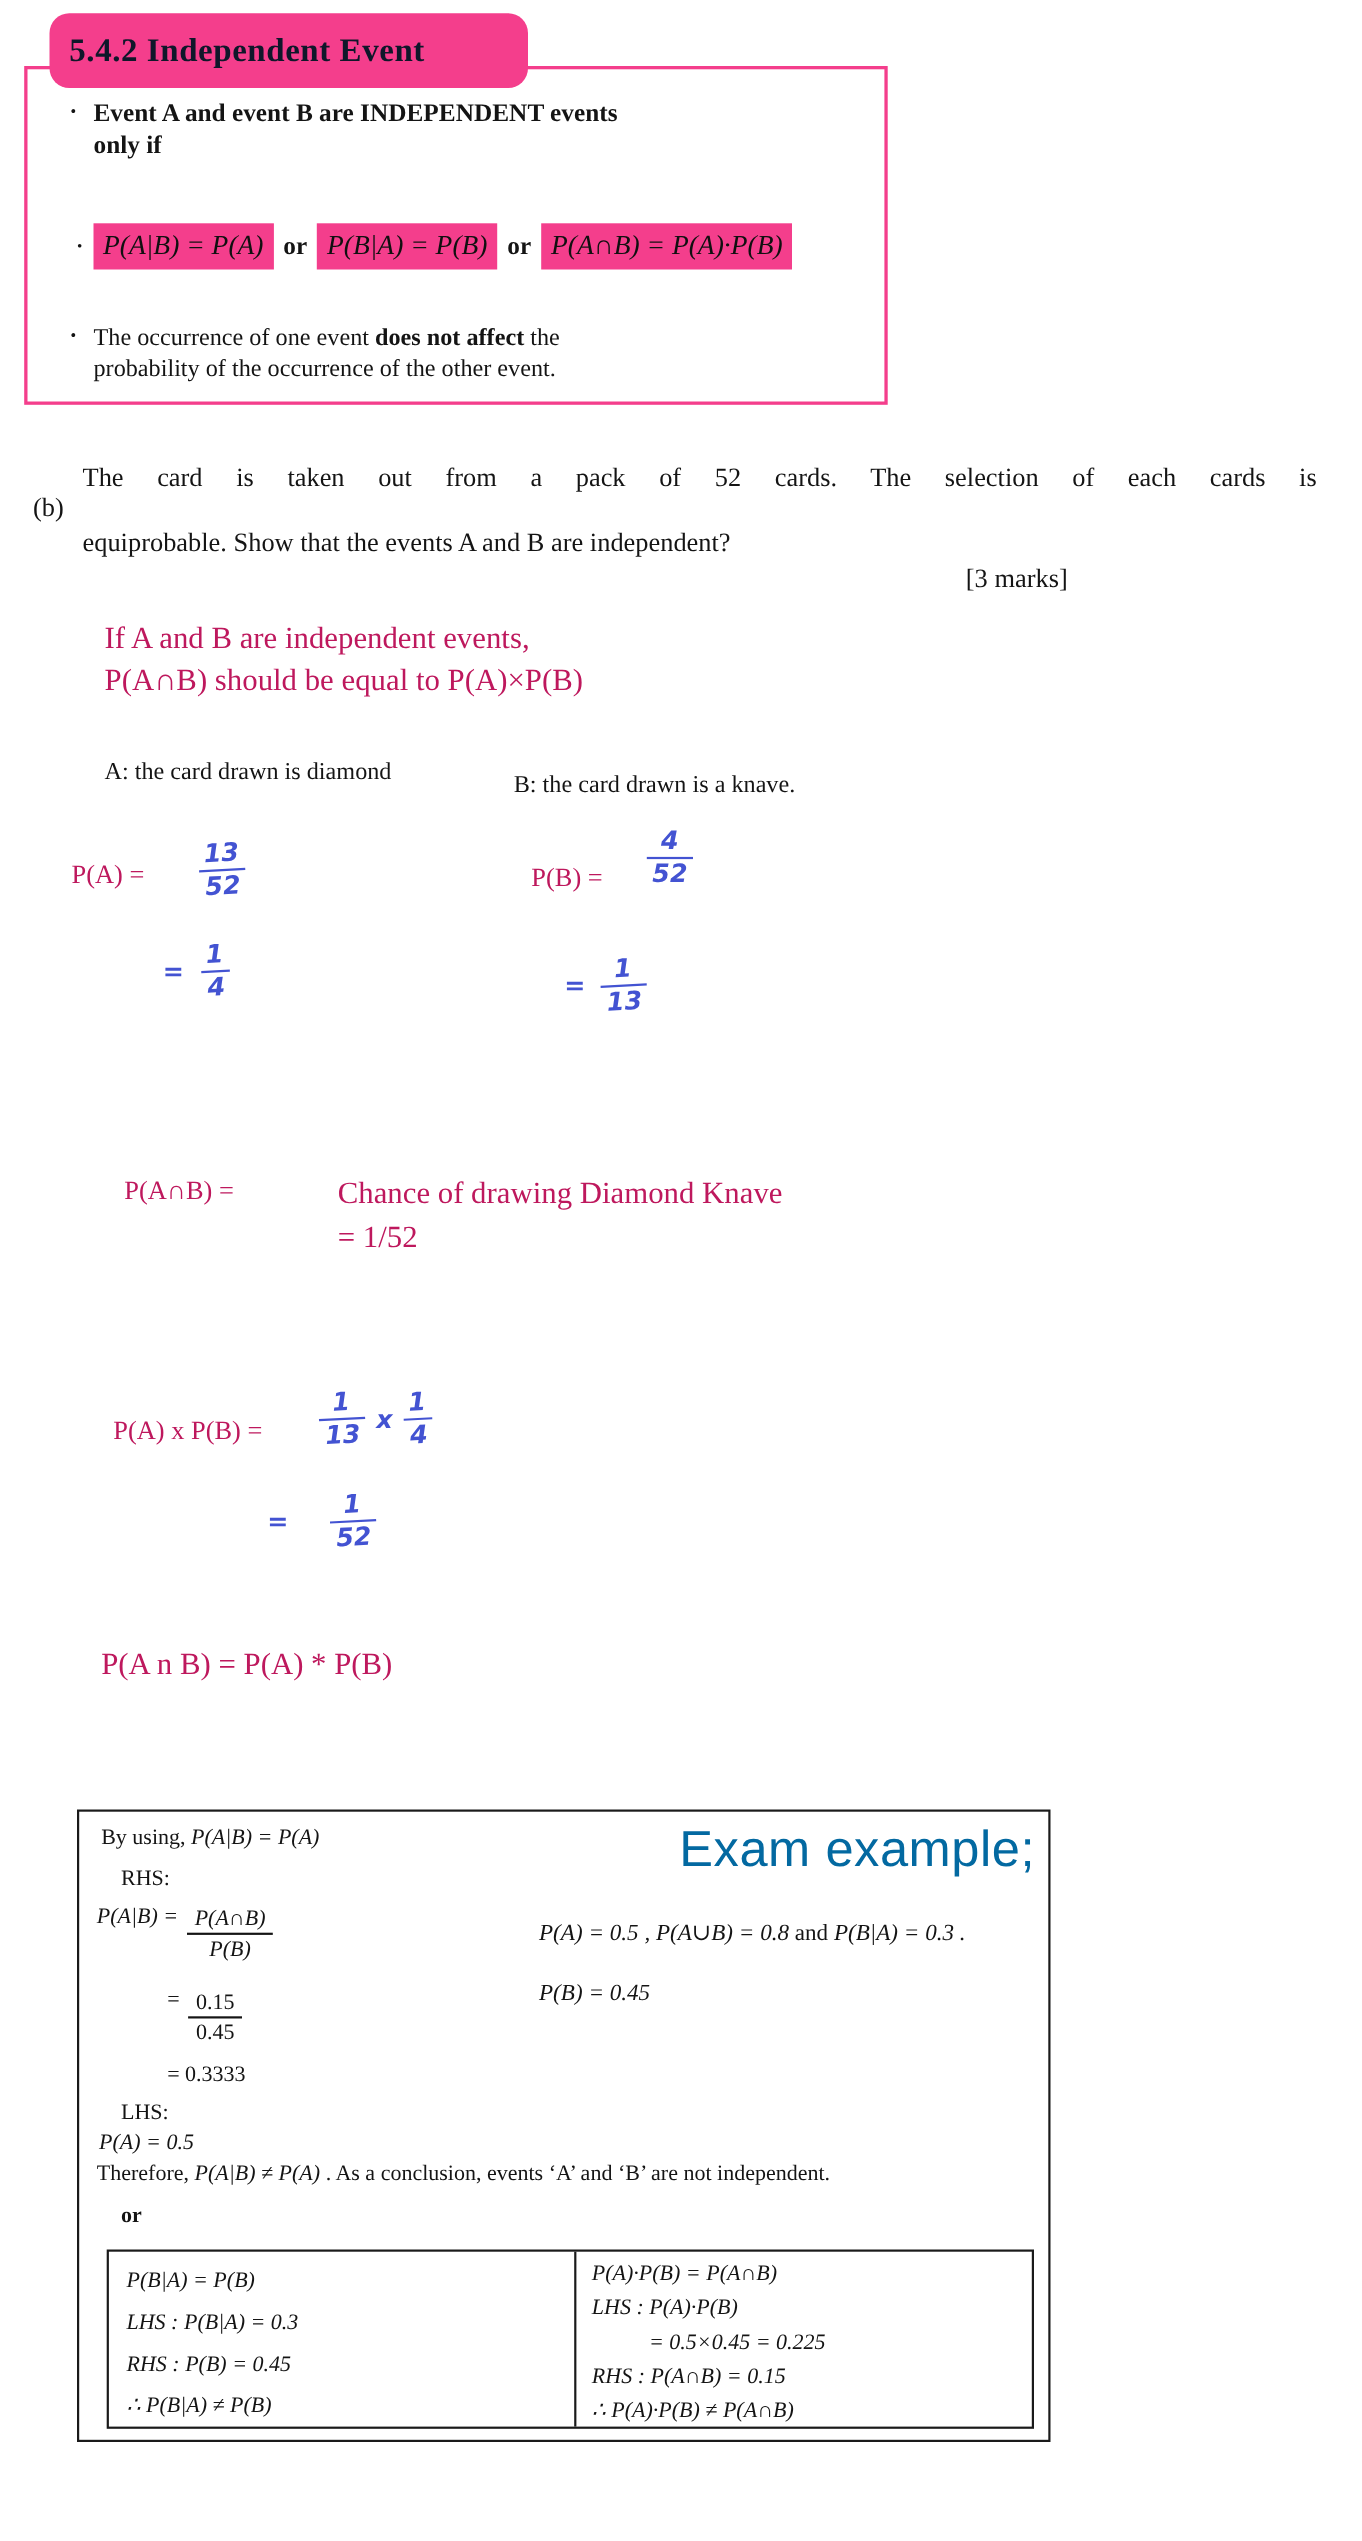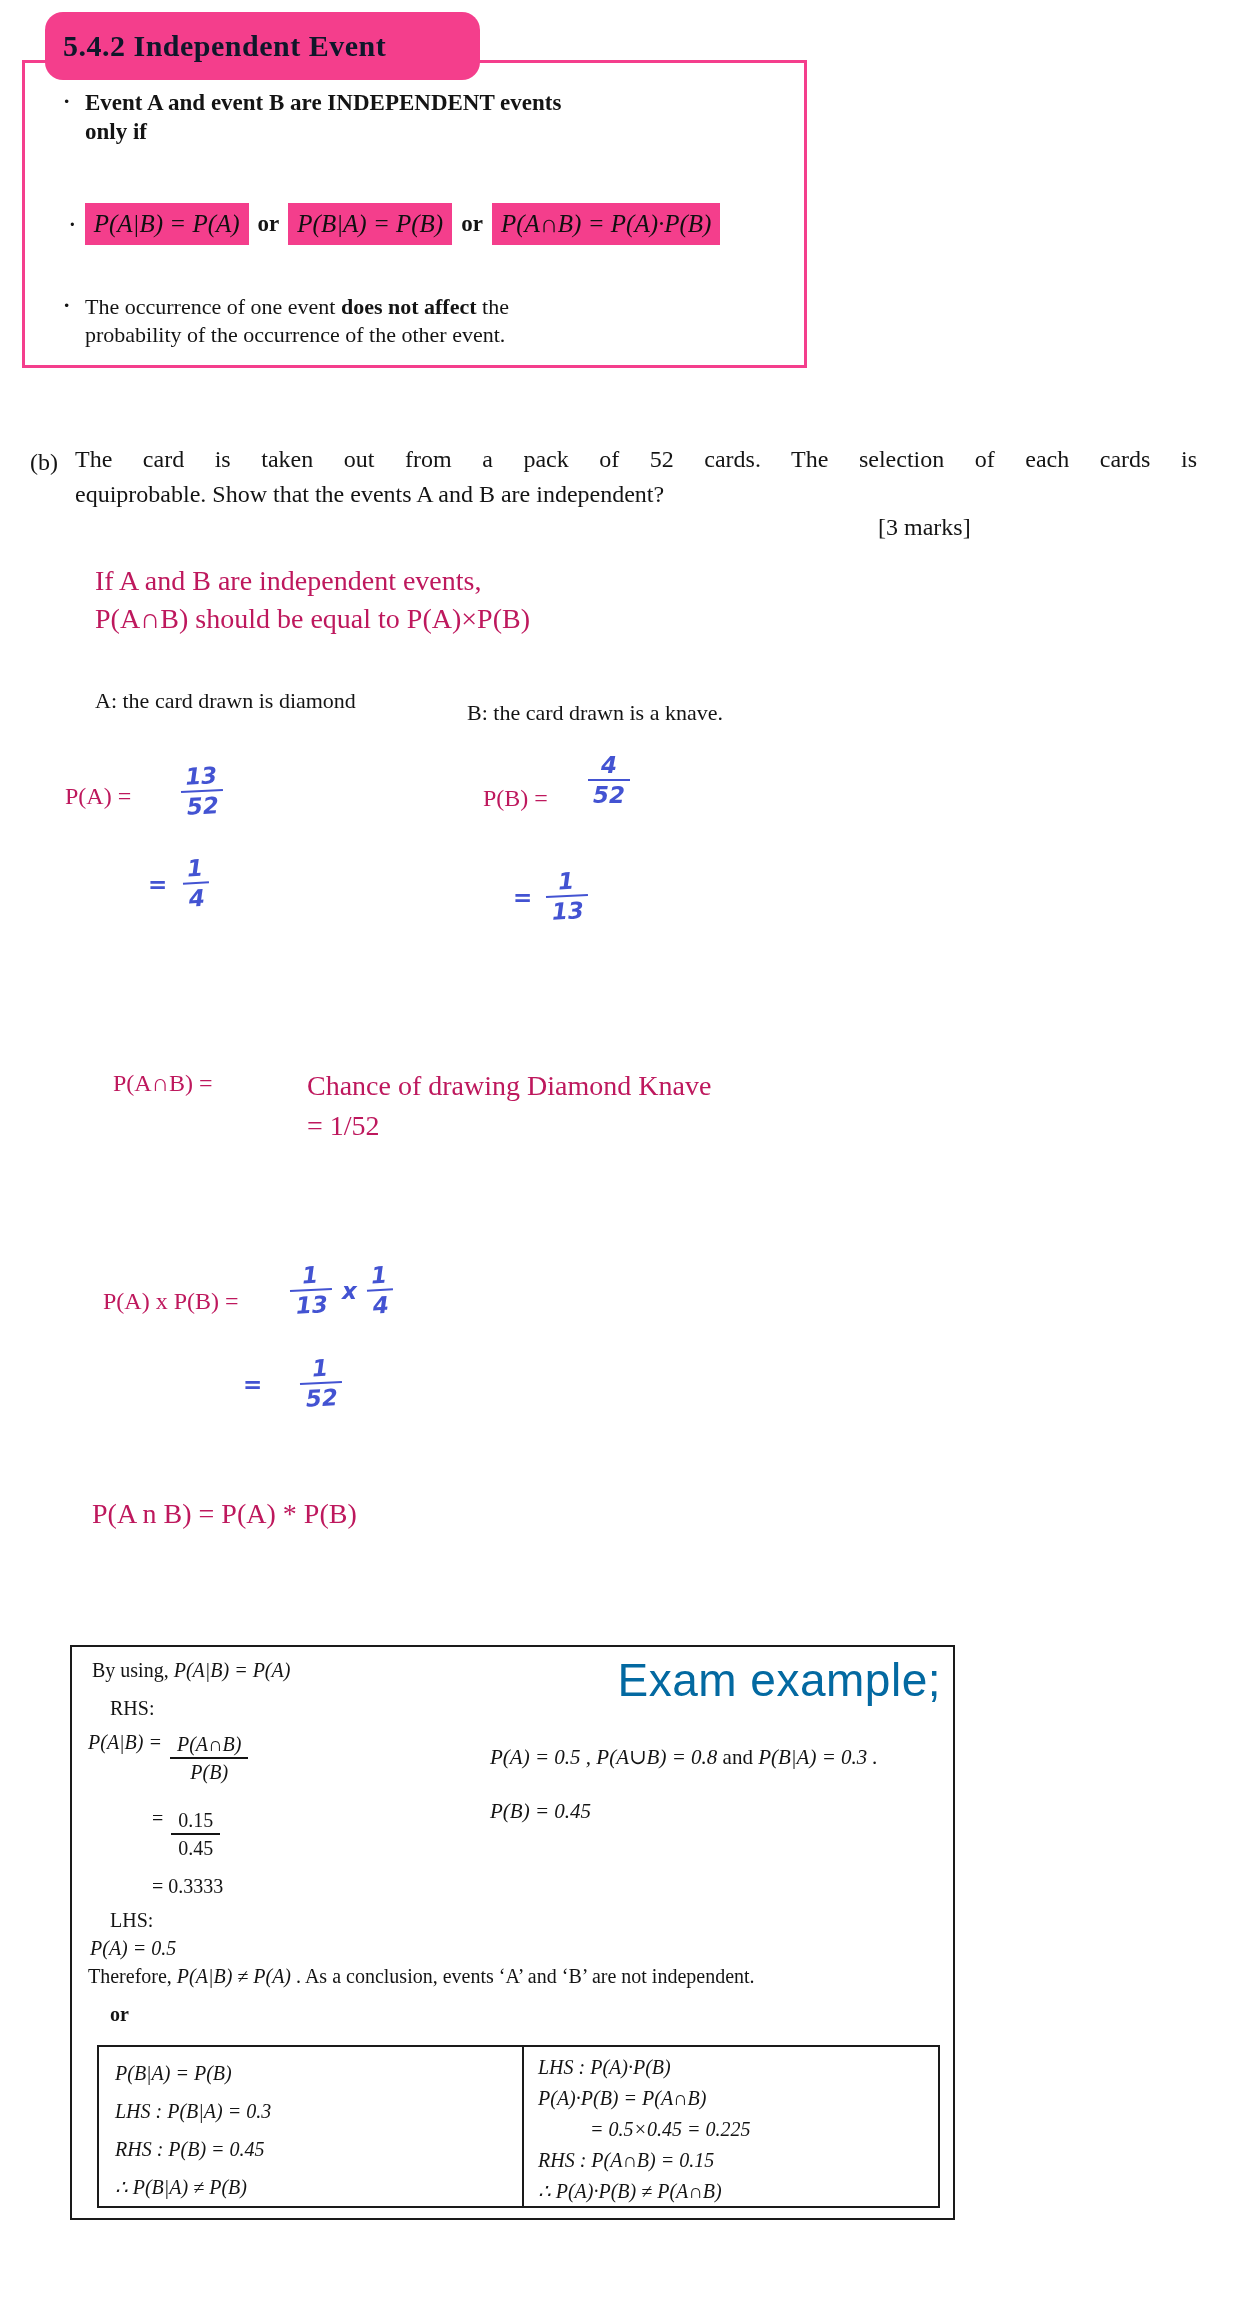--- a/index.html
+++ b/index.html
@@ -18,21 +18,21 @@
   .b1{left:60px;top:25px;font-weight:bold;font-size:23px;line-height:29px;}
   .bdot{position:absolute;left:-22px;top:-2px;font-weight:bold;font-size:22px;}
   .frow{left:44px;top:140px;display:flex;align-items:center;gap:9px;white-space:nowrap;}
   .fdot{font-weight:bold;font-size:20px;}
   .hl{background:#f43e8c;padding:7px 9px;font-style:italic;font-size:25px;color:#101010;}
   .orword{font-weight:bold;font-size:23px;}
   .b3{left:60px;top:230px;font-size:22px;line-height:28px;}
 
   
   .qlabel{left:30px;top:449px;font-size:24px;}
-  .qline1{left:75px;top:446px;width:1122px;font-size:24px;text-align:justify;text-align-last:justify;}
+  .qline1{left:75px;top:422px;width:1122px;font-size:24px;text-align:justify;text-align-last:justify;}
   .qline2{left:75px;top:481px;font-size:24px;}
   .marks{left:878px;top:514px;font-size:24px;}
 
   
   .blue{font-family:Liberation Serif, serif;color:#be185d;}
   .intro{left:95px;top:562px;font-size:28px;line-height:38px;}
   .edefs{font-size:22px;}
   .plabel{font-size:24px;}
 
   
@@ -206,22 +206,22 @@
     <div class="abs rom" style="left:38px;top:356px;font-weight:bold;">or</div>
 
     <div class="abs etable">
       <div class="etl math">
         <div>P(B|A) = P(B)</div>
         <div>LHS : P(B|A) = 0.3</div>
         <div>RHS : P(B) = 0.45</div>
         <div>∴ P(B|A) ≠ P(B)</div>
       </div>
       <div class="etr math">
+        <div>P(A)·P(B) = P(A∩B)</div>
         <div>LHS : P(A)·P(B)</div>
-        <div>P(A)·P(B) = P(A∩B)</div>
         <div class="indent">= 0.5×0.45 = 0.225</div>
         <div>RHS : P(A∩B) = 0.15</div>
         <div>∴ P(A)·P(B) ≠ P(A∩B)</div>
       </div>
     </div>
   </div>
 
 </div>
 
 </body></html>

